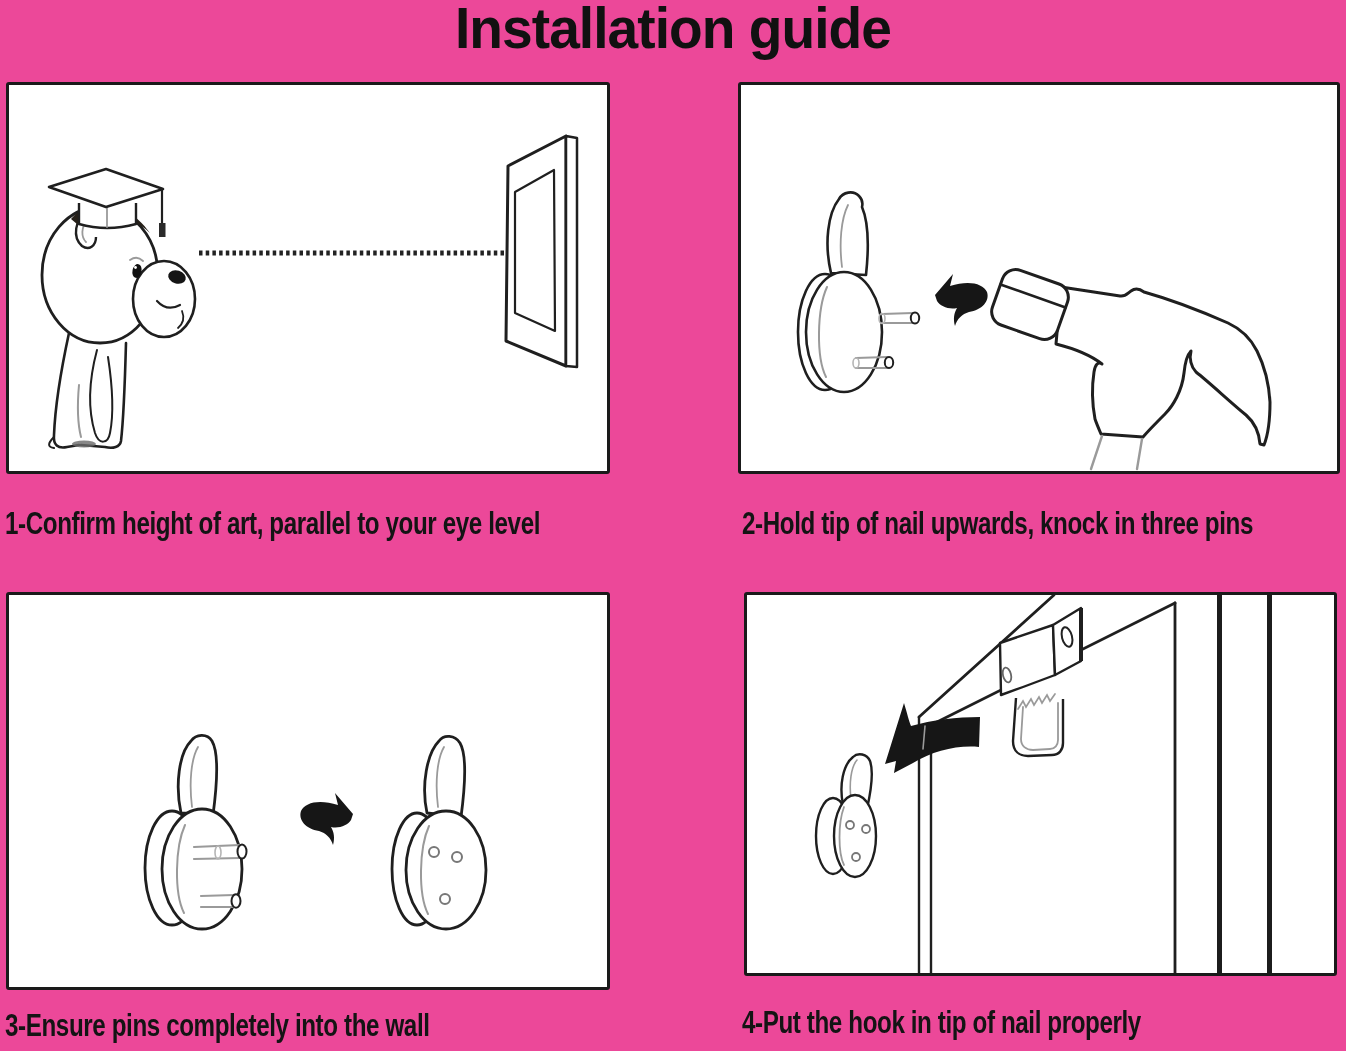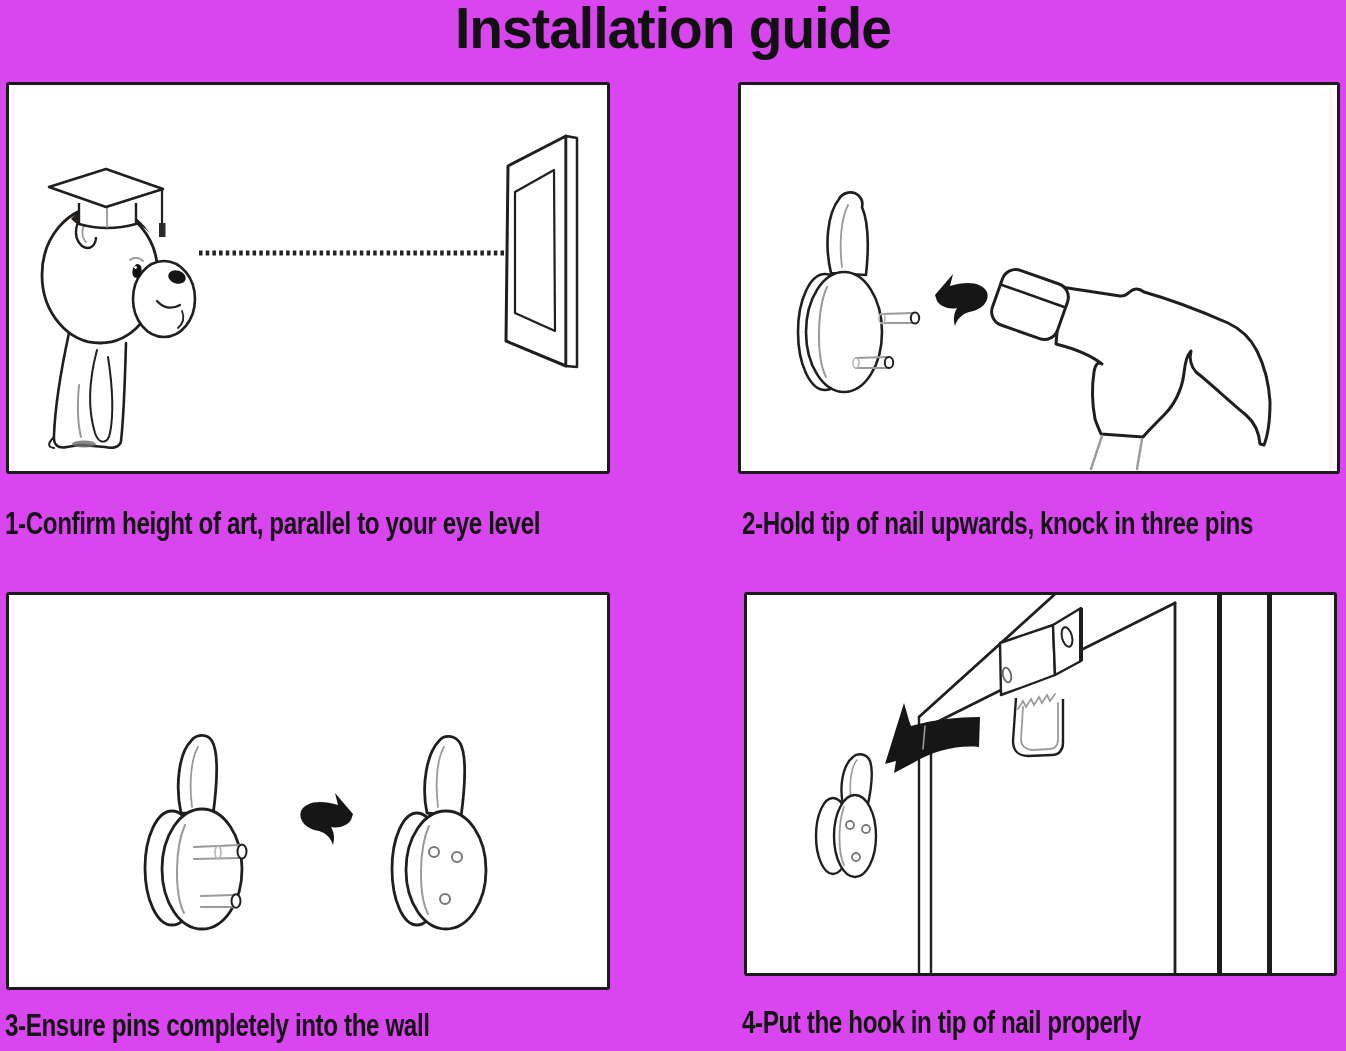--- a/index.html
+++ b/index.html
@@ -1,16 +1,16 @@
 <!DOCTYPE html>
 <html><head>
 <meta charset="utf-8">
 <style>
   html,body{margin:0;padding:0;background:#ffffff;}
-  .page{position:relative;width:1346px;height:1051px;background:#d946ef;overflow:hidden;
+  .page{position:relative;width:1346px;height:1051px;background:#ec4899;overflow:hidden;
         font-family:"Liberation Sans",sans-serif;color:#1f1f1f;}
   .title{position:absolute;top:-6px;left:0;width:100%;text-align:center;
          font-size:58px;font-weight:700;letter-spacing:-1px;color:#111;
          transform:scaleX(.95);white-space:nowrap;}
   .panel{position:absolute;border:3px solid #1a1a1a;border-radius:3px;background:#fff;box-sizing:border-box;}
   .panel svg{display:block;width:100%;height:100%;}
   #panel1{left:6px;top:82px;width:604px;height:392px;}
   #panel2{left:738px;top:82px;width:602px;height:392px;}
   #panel3{left:6px;top:592px;width:604px;height:398px;}
   #panel4{left:744px;top:592px;width:593px;height:384px;}

